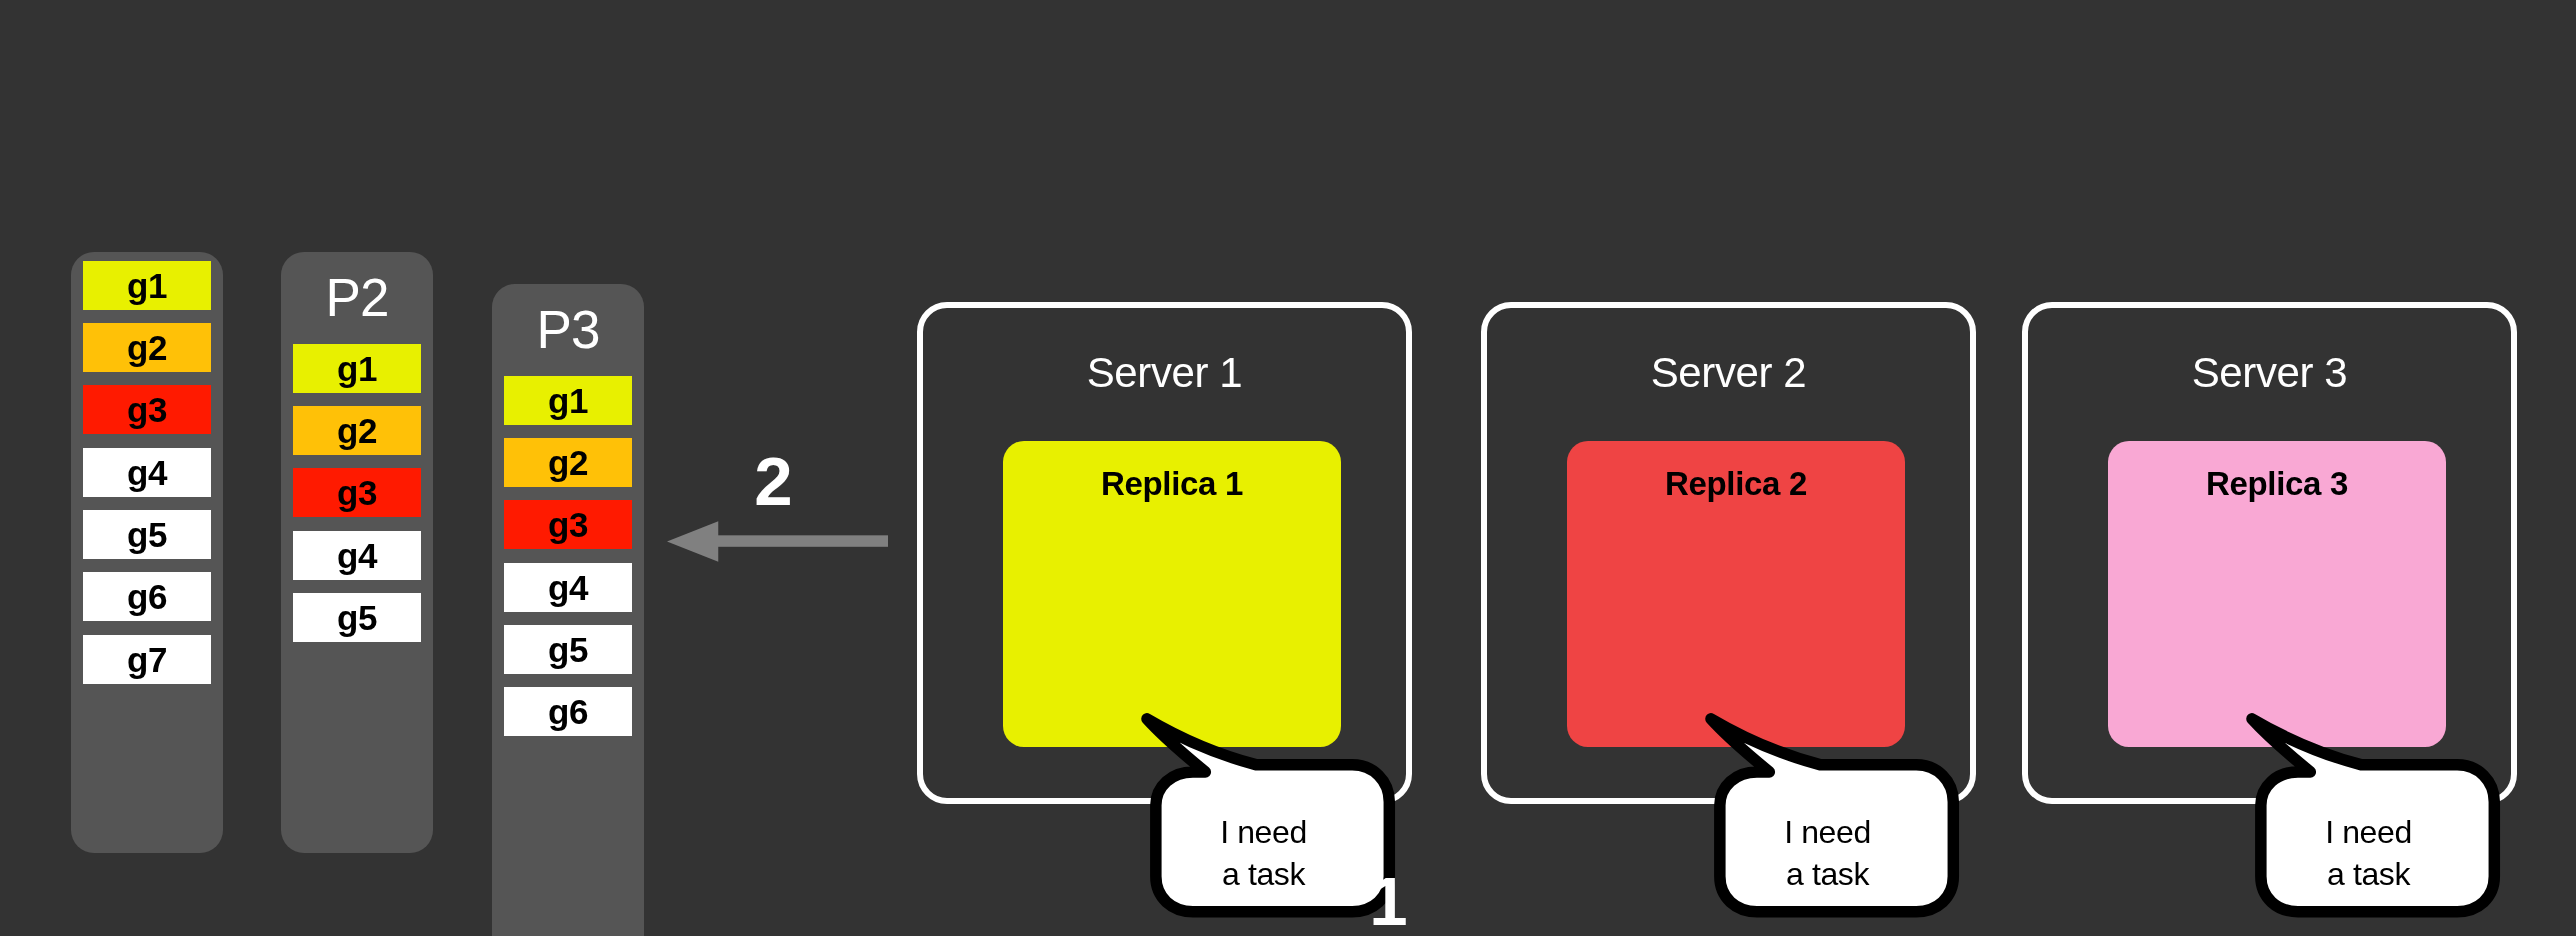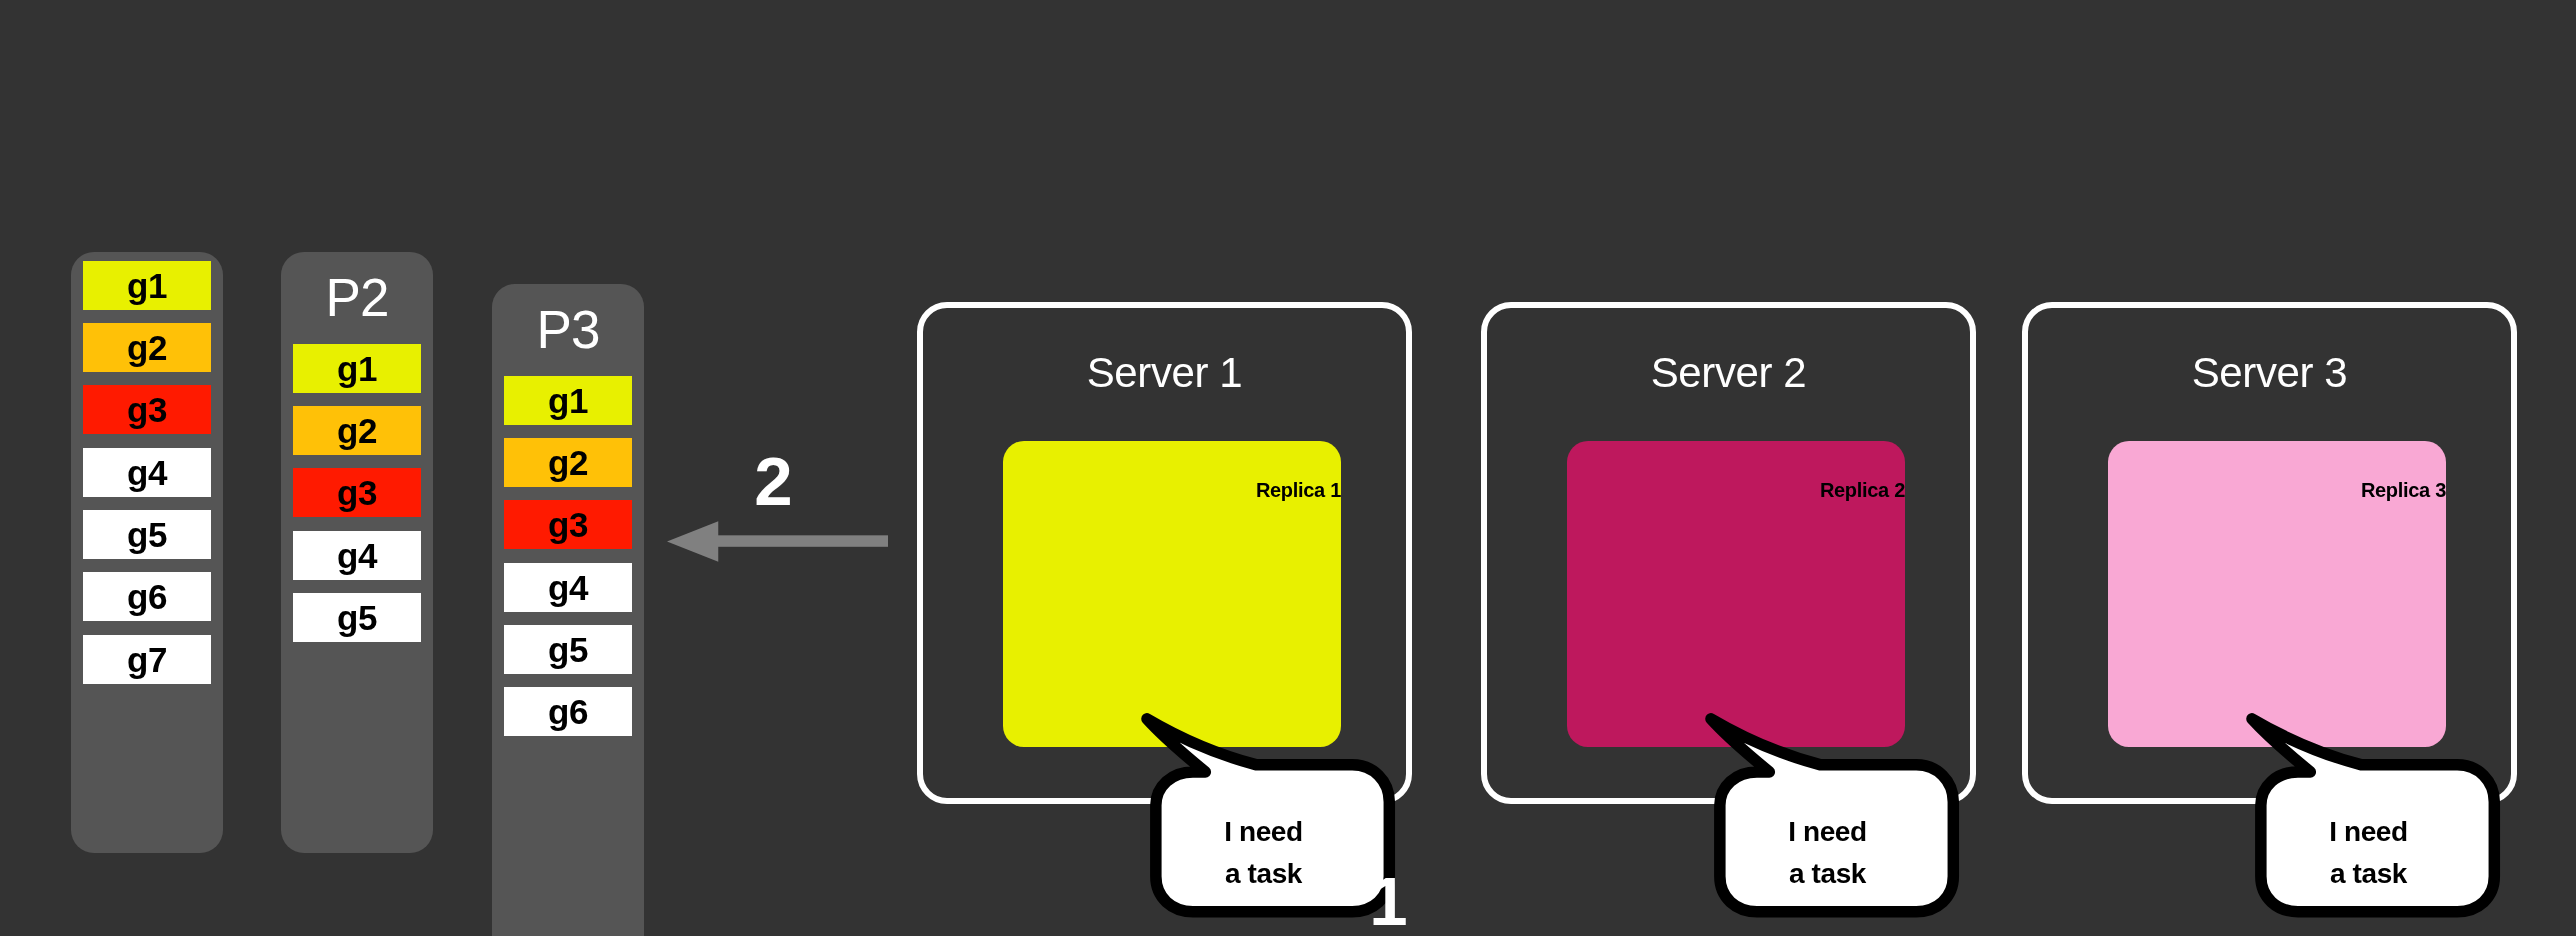--- a/index.html
+++ b/index.html
@@ -105,26 +105,26 @@
   .replica {
     position: absolute;
     left: 80px;
     top: 133px;
     width: 338px;
     height: 306px;
     border-radius: 21px;
   }
   .replica-title {
     position: absolute;
-    top: 38px;
+    top: 24px;
     left: 0;
     width: 100%;
-    text-align: right;
+    text-align: center;
     color: #000000;
-    font-size: 20px;
+    font-size: 33px;
     font-weight: bold;
     letter-spacing: -0.3px;
   }
 
   
   .bubble {
     position: absolute;
     width: 237px;
     height: 117px;
     top: 795px;
@@ -137,22 +137,22 @@
     height: 230px;
     overflow: visible;
   }
   .bubble-text {
     position: absolute;
     left: 0;
     top: 16px;
     width: 237px;
     text-align: center;
     color: #000000;
-    font-size: 28px;
-    font-weight: bold;
+    font-size: 32px;
+    font-weight: normal;
     line-height: 42px;
     letter-spacing: -0.4px;
     pointer-events: none;
   }
 </style>
 </head>
 <body>
 
 <div id="stage">
 
@@ -227,21 +227,21 @@
                Z" fill="#ffffff" stroke="#000000" stroke-width="13" stroke-linejoin="round"></path>
     </svg>
     <div class="bubble-text">
       <div>I need</div>
       <div>a task</div>
     </div>
   </div>
 
   <div class="server" style="left:1481px;">
     <div class="server-title">Server 2</div>
-    <div class="replica" style="background:#be185d;text-decoration:underline;">
+    <div class="replica" style="background:#ef4444;text-decoration:underline;">
       <div class="replica-title">Replica 2</div>
     </div>
   </div>
 
   <div class="bubble" style="left:1709px;">
     <svg class="bubble-svg" viewBox="0 0 320 260">
       <path d="M 36 134
                C 36 112, 54 96, 78 96
                L 92 96
                C 70 78, 46 58, 26 36

